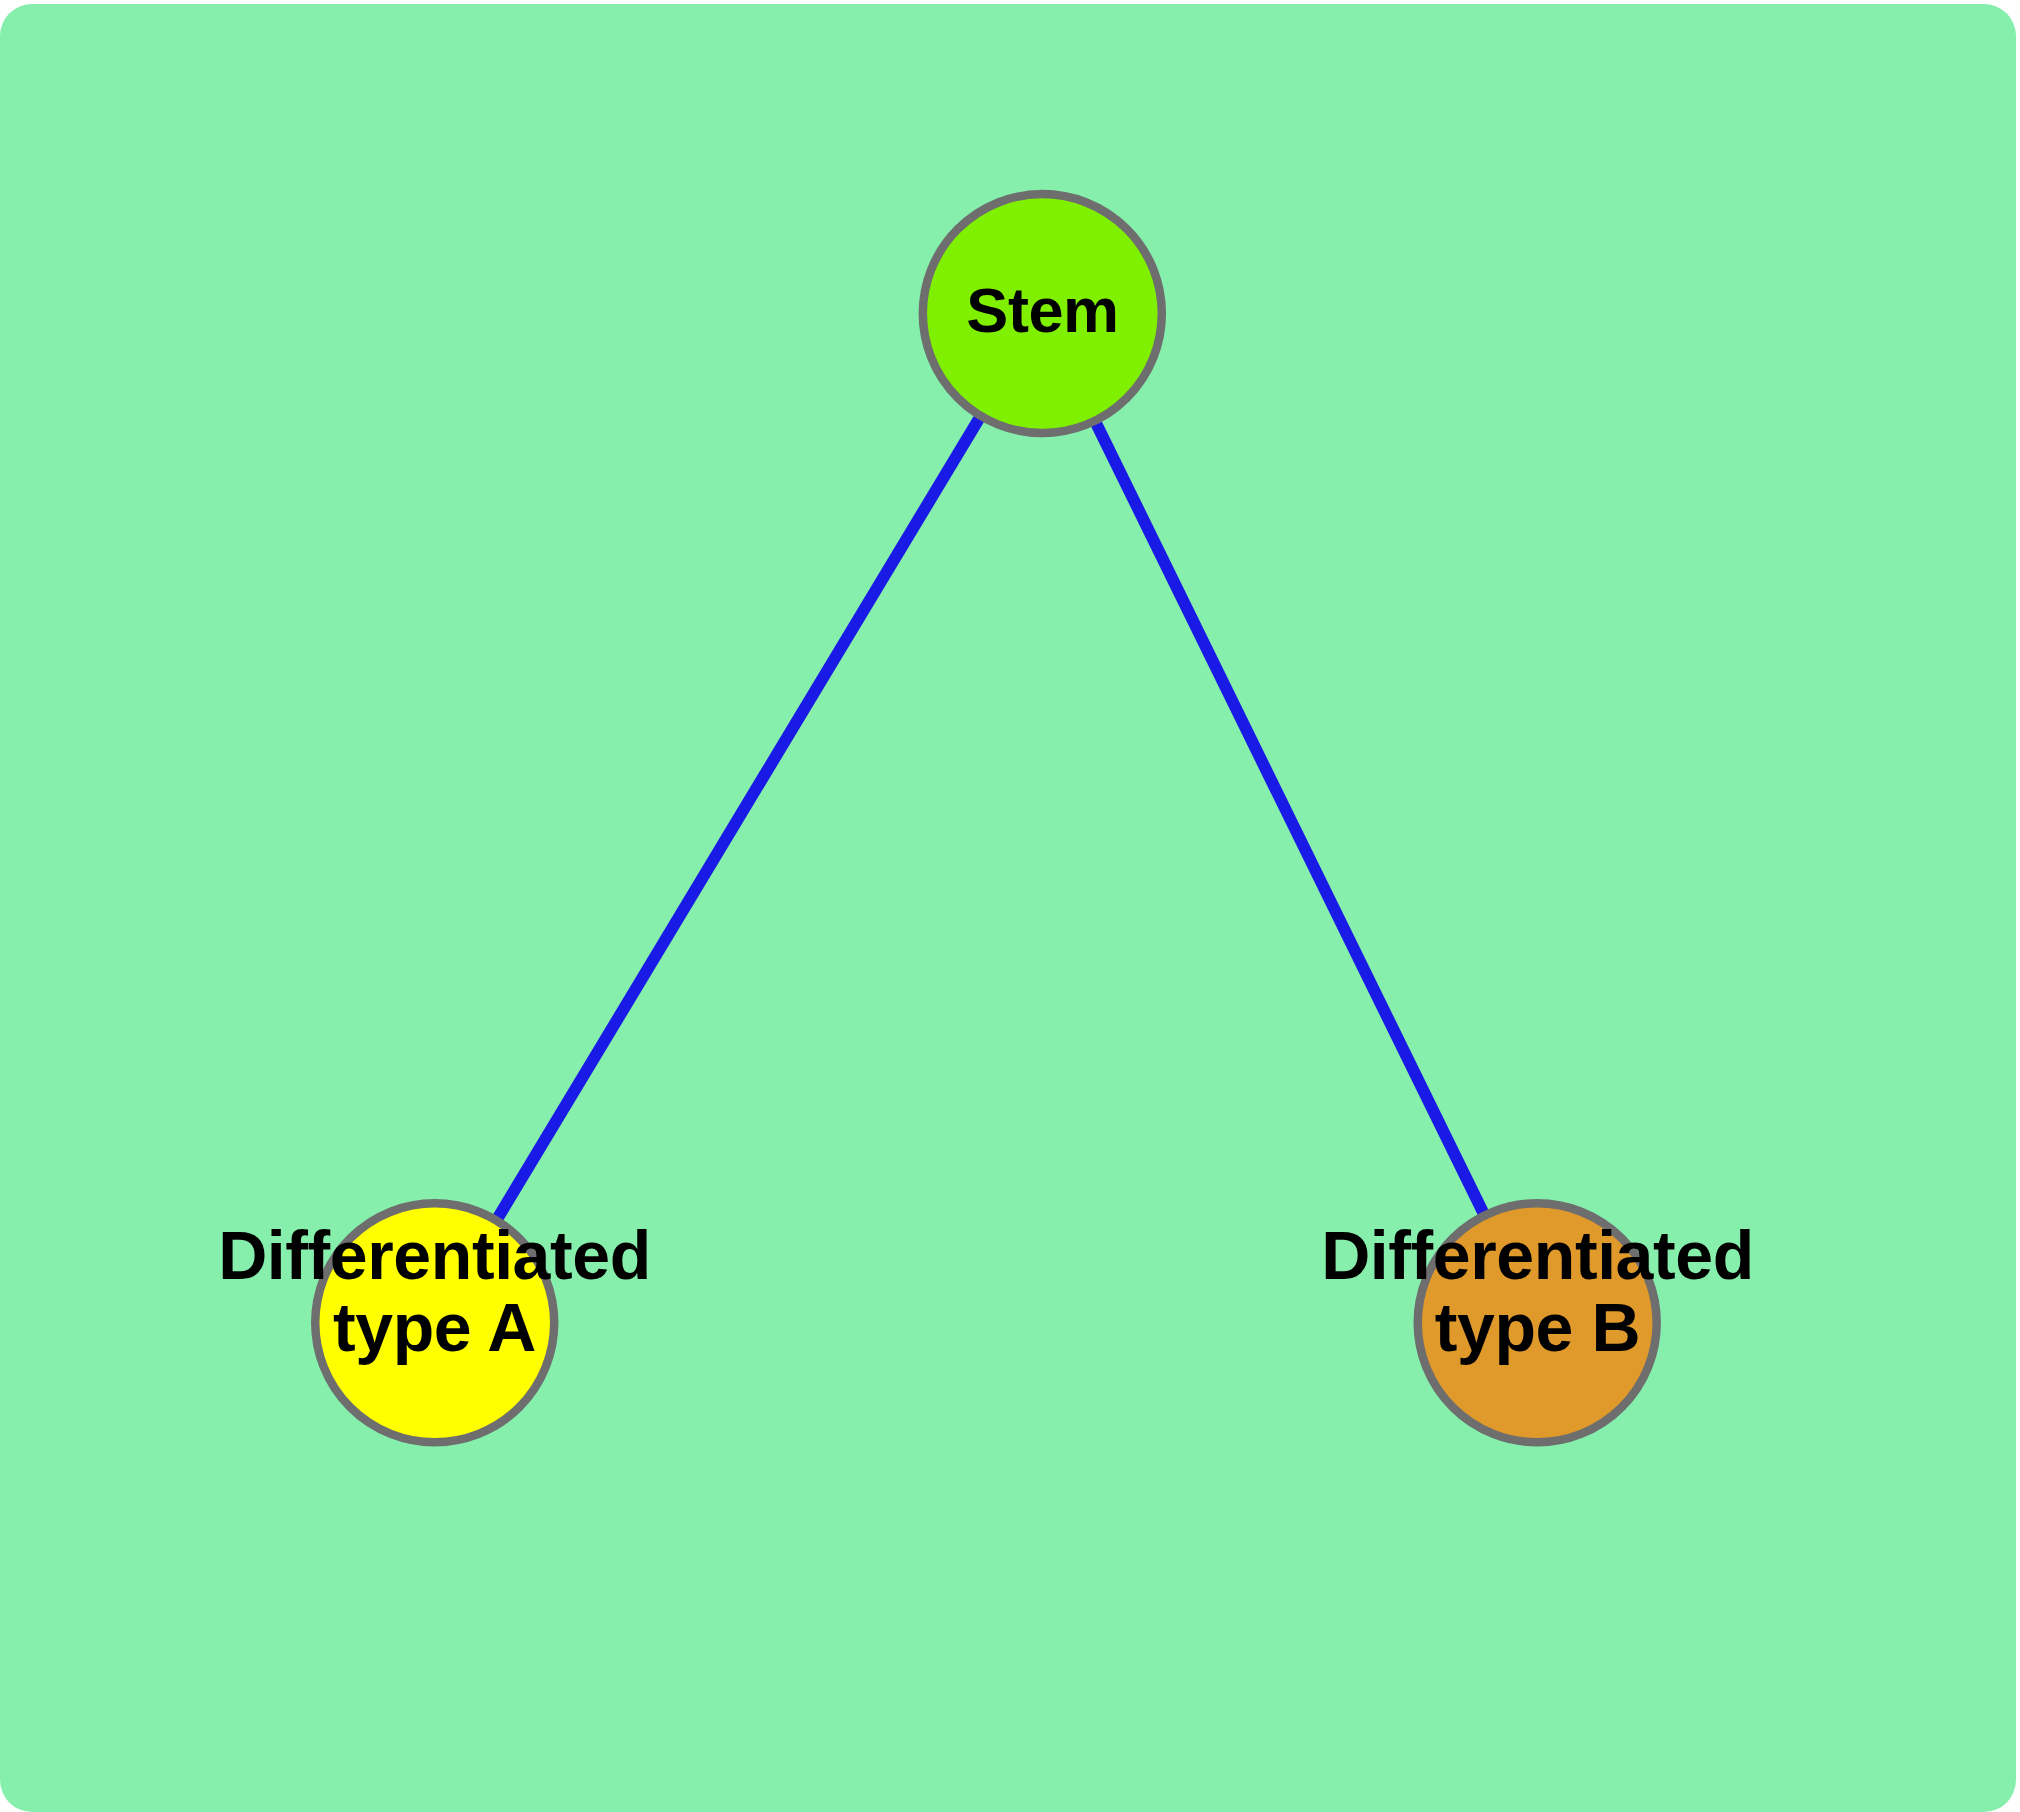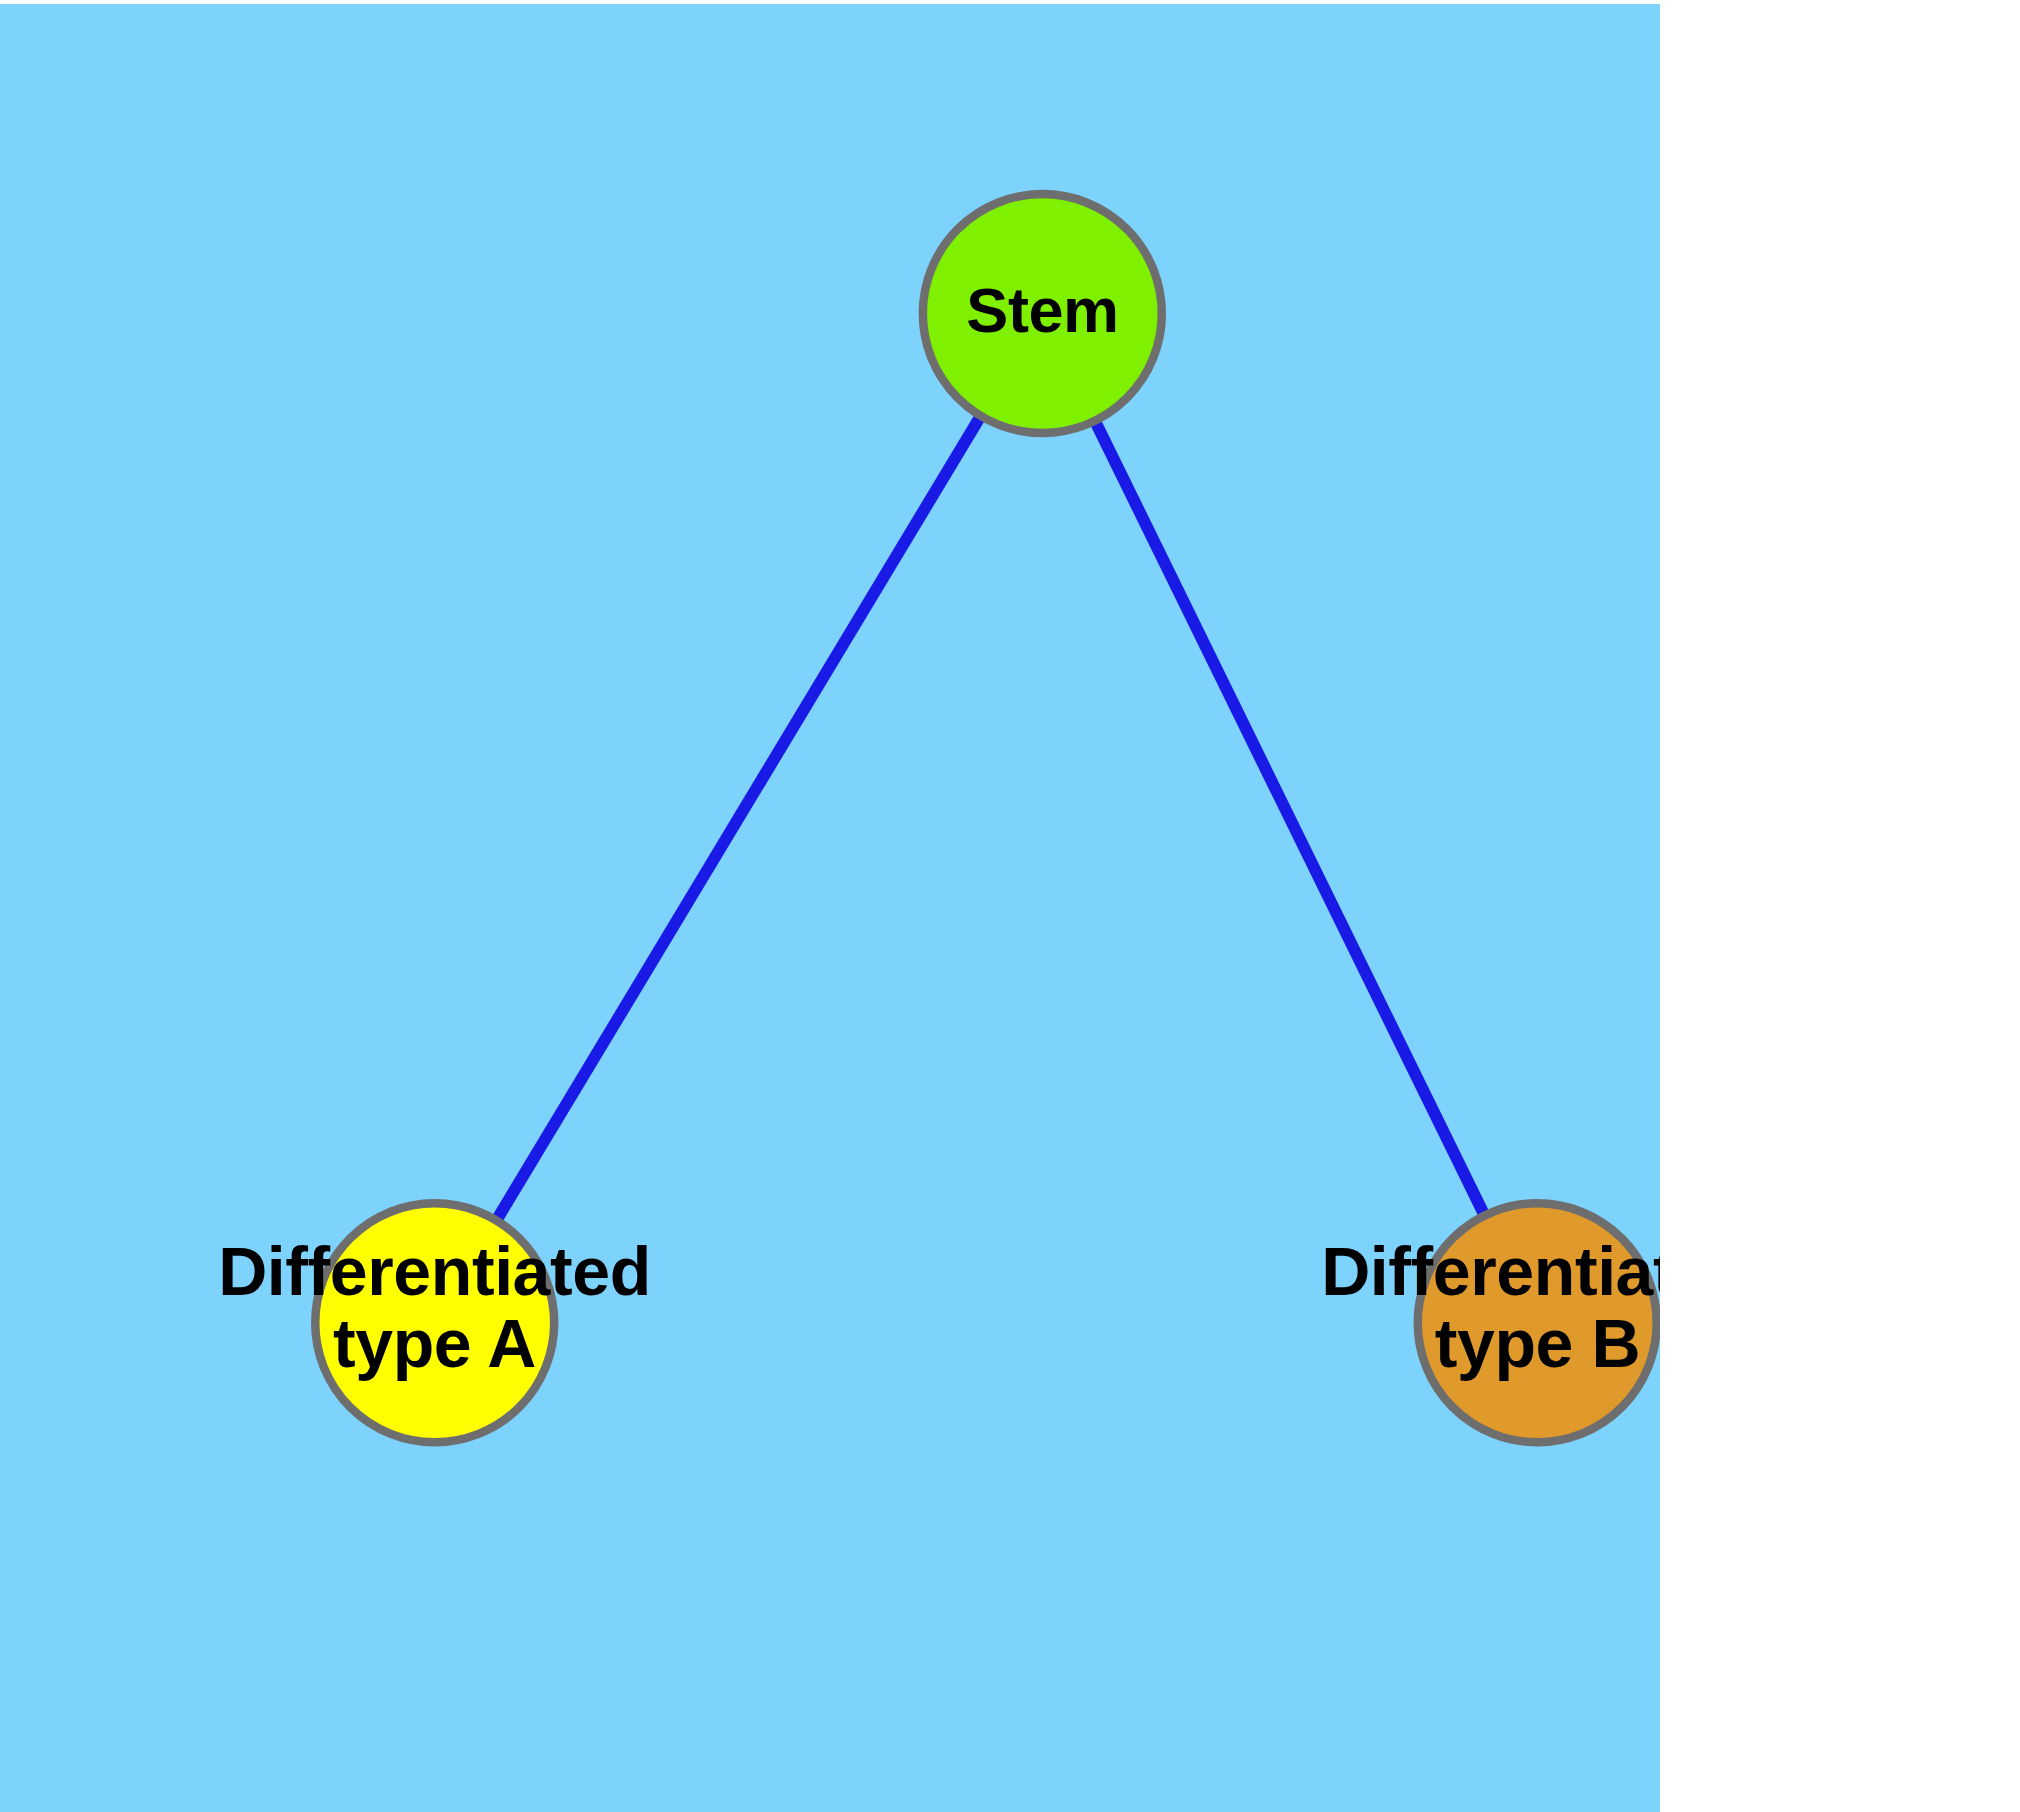--- a/index.html
+++ b/index.html
@@ -16,24 +16,25 @@
   #canvas {
     position: relative;
     width: 2021px;
     height: 1812px;
     background: #ffffff;
   }
   #plot-area {
     position: absolute;
     left: 0;
     top: 4.2px;
-    width: 1660px;
+    width: 2016px;
     height: 1808px;
-    background: #7dd3fc;
+    background: #86efac;
     overflow: hidden;
+    border-radius: 32px;
   }
   #graph-svg {
     position: absolute;
     left: 0;
     top: 0;
     width: 2016px;
     height: 1808px;
     display: block;
   }
   .node-label {
@@ -47,21 +48,20 @@
     pointer-events: none;
     letter-spacing: -0.4px;
   }
   .label-stem {
     font-size: 63px;
     width: 509px;
   }
   .label-child {
     font-size: 68px;
     width: 763px;
-    margin-top: 16px;
   }
 </style>
 </head>
 <body>
 
 <div id="canvas">
   <div id="plot-area">
 
     <svg id="graph-svg" viewBox="0 0 2379 2133">
       <g>

